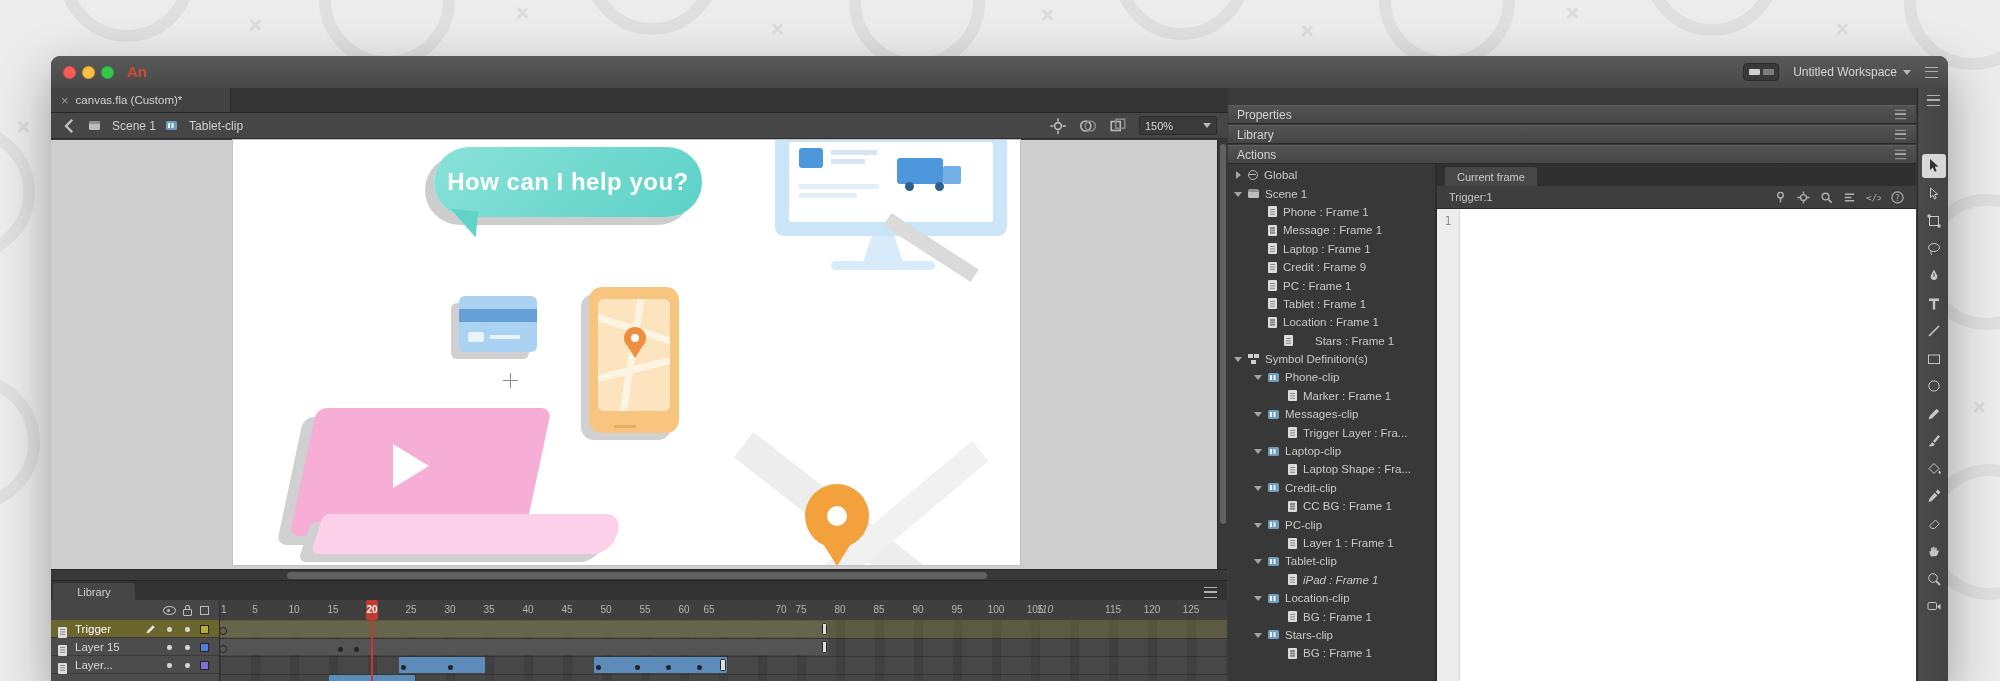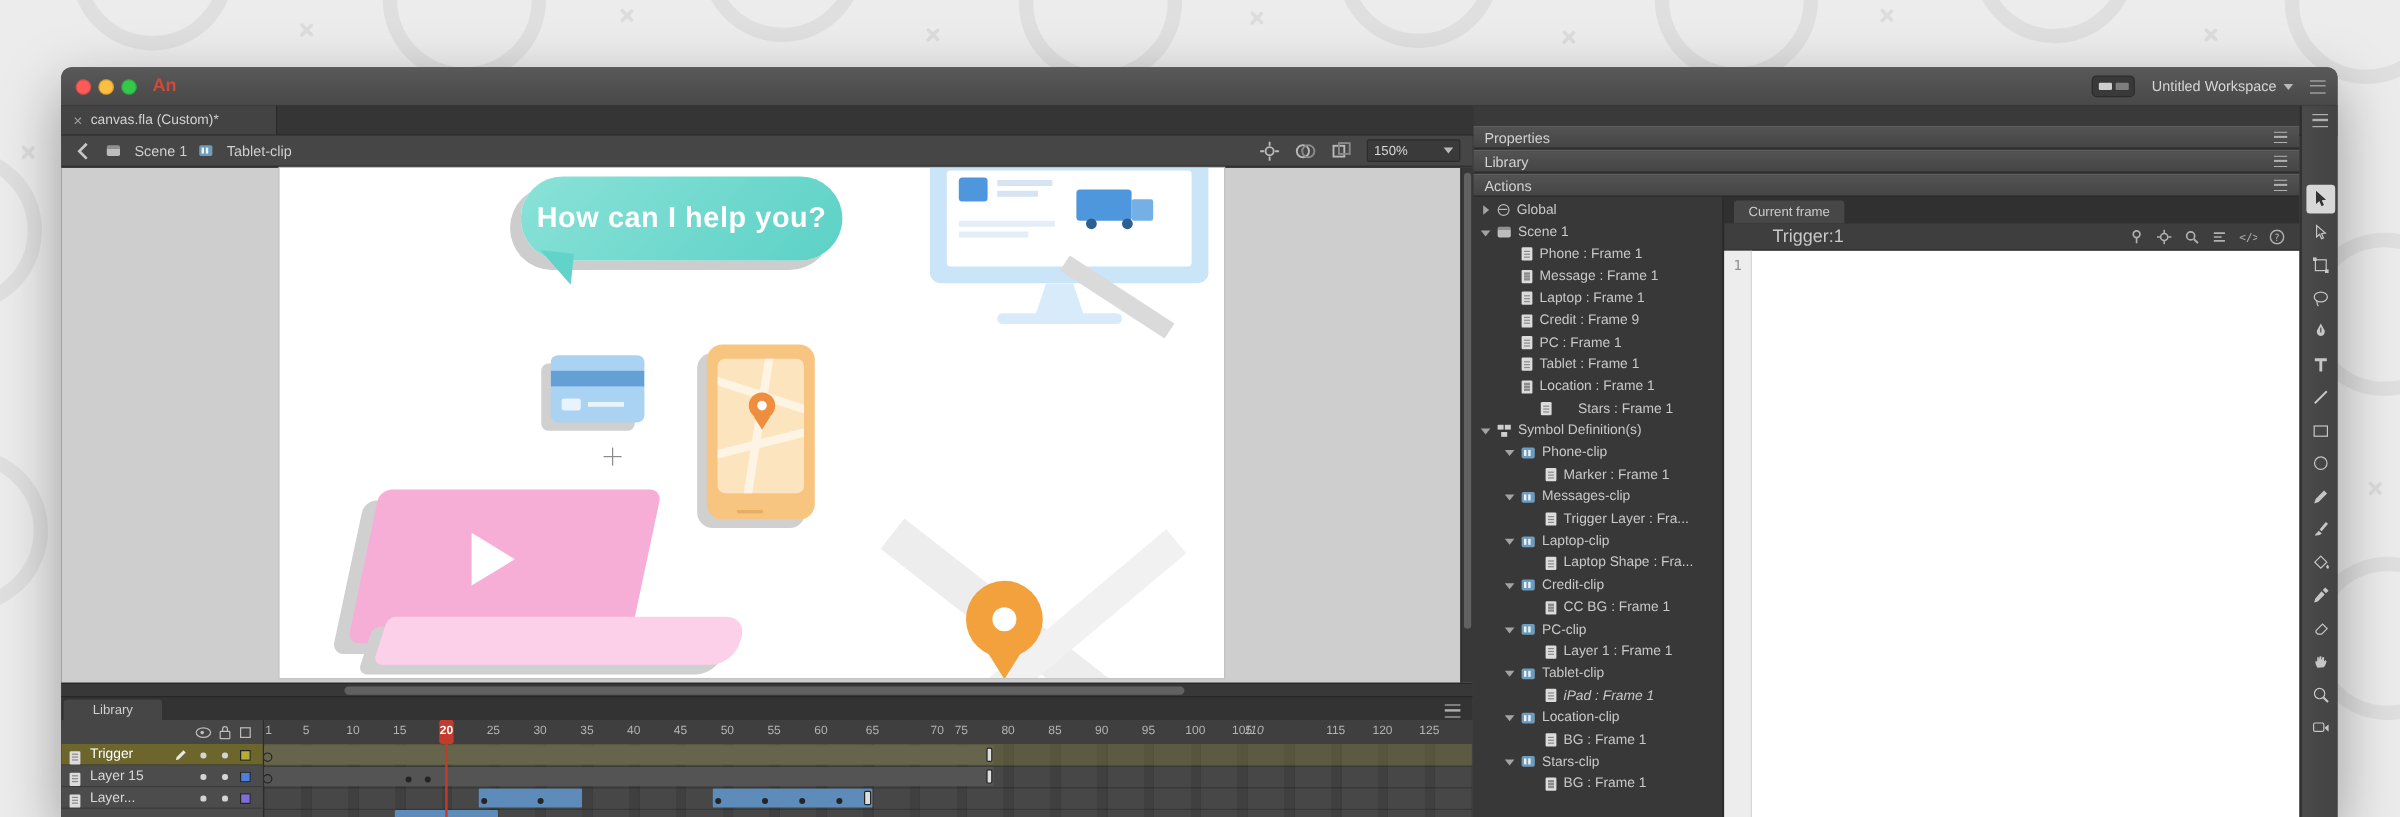--- a/index.html
+++ b/index.html
@@ -192,21 +192,21 @@
   .icon-symbols::before{content:"";position:absolute;left:0;top:0;width:4.5px;height:4.5px;background:#cfcfcf;box-shadow:6px 0 0 #cfcfcf,3px 6px 0 #cfcfcf;}
   .icon-globe{width:10px;height:10px;border:1.4px solid #b9b9b9;border-radius:50%;position:relative;flex:none;margin-right:6px;box-sizing:border-box;display:inline-block;}
   .icon-globe::after{content:"";position:absolute;left:0;top:3px;width:7px;height:1.2px;background:#b9b9b9;}
   #splitter{position:absolute;left:207px;top:0;width:2px;height:100%;background:#2b2b2b;}
   #script{position:absolute;left:209px;top:0;right:0;height:100%;}
   #script-tabsbar{position:absolute;left:0;top:0;width:100%;height:22px;background:#303030;border-bottom:1px solid #262626;}
   #script-tab{position:absolute;left:8px;top:3px;height:19px;padding:0 12px;background:#474747;border-radius:3px 3px 0 0;
     font-size:11px;color:#ccc;display:flex;align-items:center;}
   #script-context{position:absolute;left:0;top:22px;width:100%;height:23px;background:#3e3e3e;border-bottom:1px solid #2a2a2a;
     display:flex;align-items:center;padding:0 12px;box-sizing:border-box;}
-  #context-label{font-size:15px;color:#c8c8c8;margin-left:28px;}
+  #context-label{font-size:11px;color:#c8c8c8;}
   #context-icons{margin-left:auto;display:flex;gap:10px;align-items:center;color:#b0b0b0;}
   #editor{position:absolute;left:0;top:45px;width:100%;bottom:0;background:#fff;}
   #gutter{position:absolute;left:0;top:0;width:22px;height:100%;background:#ededed;border-right:1px solid #d6d6d6;}
   #lineno{position:absolute;top:5px;width:22px;text-align:center;font-family:"DejaVu Sans Mono","Liberation Mono",monospace;font-size:11.5px;color:#8f8f8f;}
 
   
   #toolstrip{position:absolute;left:1866px;top:32px;width:31px;height:593px;background:linear-gradient(90deg,#4a4a4a,#434343);border-left:1px solid #2a2a2a;box-sizing:border-box;}
   #ts-menu{position:absolute;left:9px;top:7px;}
   .tool{position:absolute;left:3.5px;width:24px;height:24px;display:flex;align-items:center;justify-content:center;color:#c6c6c6;border-radius:3px;}
   .tool.active{background:#d8d8d8;color:#333;}
@@ -418,21 +418,21 @@
             <span class="tick" style="left: 113.1px;">15</span>
             <span class="tick cur" style="left: 152.1px;">20</span>
             <span class="tick" style="left: 191.1px;">25</span>
             <span class="tick" style="left: 230.1px;">30</span>
             <span class="tick" style="left: 269.1px;">35</span>
             <span class="tick" style="left: 308.1px;">40</span>
             <span class="tick" style="left: 347.1px;">45</span>
             <span class="tick" style="left: 386.1px;">50</span>
             <span class="tick" style="left: 425.1px;">55</span>
             <span class="tick" style="left: 464.1px;">60</span>
-            <span class="tick" style="left: 507px;">65</span>
+            <span class="tick" style="left: 489px;">65</span>
             <span class="tick" style="left: 561px;">70</span>
             <span class="tick" style="left: 581.1px;">75</span>
             <span class="tick" style="left: 620.1px;">80</span>
             <span class="tick" style="left: 659.1px;">85</span>
             <span class="tick" style="left: 698.1px;">90</span>
             <span class="tick" style="left: 737.1px;">95</span>
             <span class="tick" style="left: 776.1px;">100</span>
             <span class="tick" style="left: 815.1px;">105</span>
             <span class="tick" style="left: 825px; font-style: italic;">110</span>
             <span class="tick" style="left: 893.1px;">115</span>

